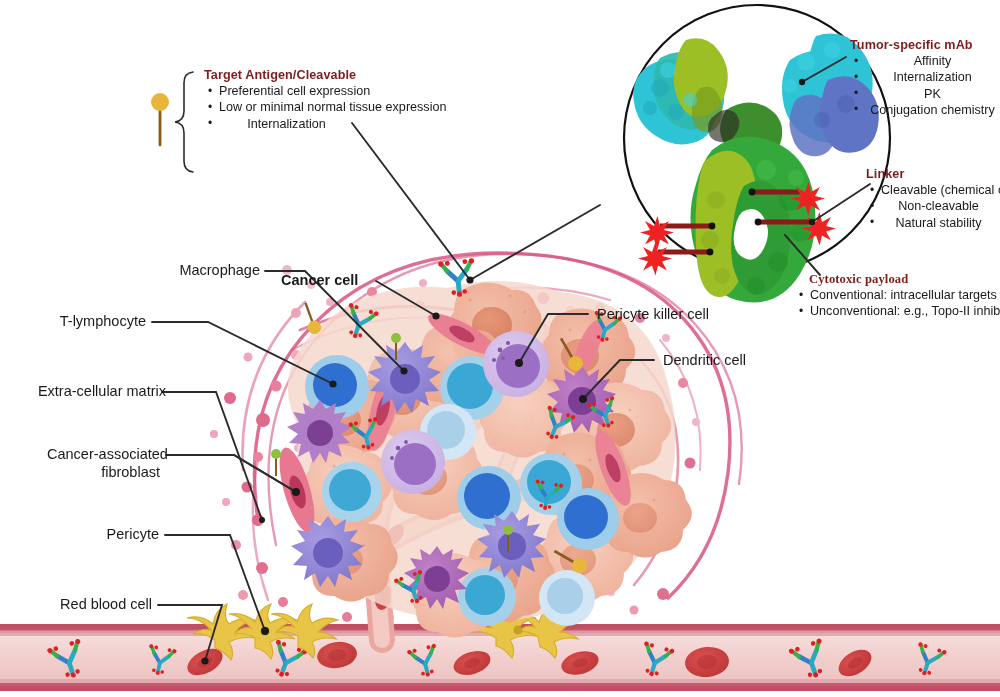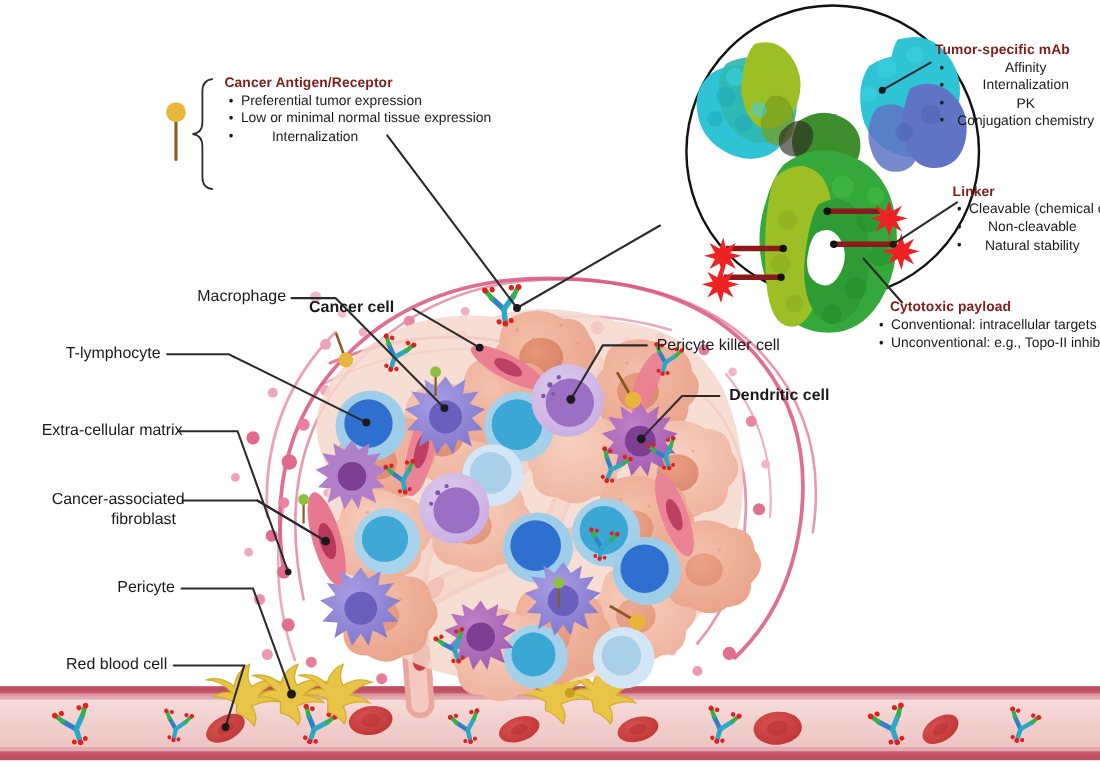--- a/index.html
+++ b/index.html
@@ -47,21 +47,21 @@
     line-height: 1.24;
   }
   .callout li::before {
     content: "\2022";
     position: absolute;
     left: -11px;
     top: -0.5px;
     font-size: 12px;
     color: #1a1a1a;
   }
-  .callout.indent-title .callout-title { padding-left: 14px; }
+  .callout.indent-title .callout-title { padding-left: 14px; font-family: Liberation Serif, serif; }
 </style>
 </head>
 <body>
 
 <div id="stage">
 
   <svg id="art" width="1000" height="697" viewBox="0 0 1000 697">
     <defs>
       <radialGradient id="gTumorCell" cx="40%" cy="35%" r="75%">
         <stop offset="0%" stop-color="#f3bfa9"></stop>
@@ -652,23 +652,23 @@
       <circle cx="265" cy="631" r="4"></circle>
       <circle cx="205" cy="661" r="3.6"></circle>
       <circle cx="519" cy="363" r="4"></circle>
       <circle cx="583" cy="399" r="4"></circle>
       <circle cx="436" cy="316" r="3.6"></circle>
       <circle cx="262" cy="520" r="3"></circle>
     </g>
   </svg>
 
   <div class="anno callout" style="left:204px; top:68px; width:150px;">
-    <div class="callout-title">Cancer Antigen/Receptor</div>
+    <div class="callout-title">Target Antigen/Cleavable</div>
     <ul>
-      <li>Preferential tumor expression</li>
+      <li>Preferential cell expression</li>
       <li>Low or minimal normal tissue expression</li>
       <li>Internalization</li>
     </ul>
   </div>
 
   <div class="anno callout" style="left:850px; top:38px; width:150px;">
     <div class="callout-title">Tumor-specific mAb</div>
     <ul>
       <li>Affinity</li>
       <li>Internalization</li>
@@ -704,15 +704,15 @@
 
   <div class="anno lbl right" style="left:0px; top:446px; width:160px;padding-left:47px;">Cancer-associated</div>
   <div class="anno lbl right" style="left:0px; top:526px; width:159px;">Pericyte</div>
 
   <div class="anno lbl right" style="left:0px; top:464px; width:160px;">fibroblast</div>
 
   <div class="anno lbl right" style="left:0px; top:596px; width:152px;">Red blood cell</div>
 
   <div class="anno lbl" style="left:597px; top:306px;">Pericyte killer cell</div>
 
-  <div class="anno lbl" style="left:663px; top:352px;font-weight:bold;">Dendritic cell</div>
+  <div class="anno lbl" style="left:663px; top:352px;">Dendritic cell</div>
 
 </div>
 
 </body></html>

